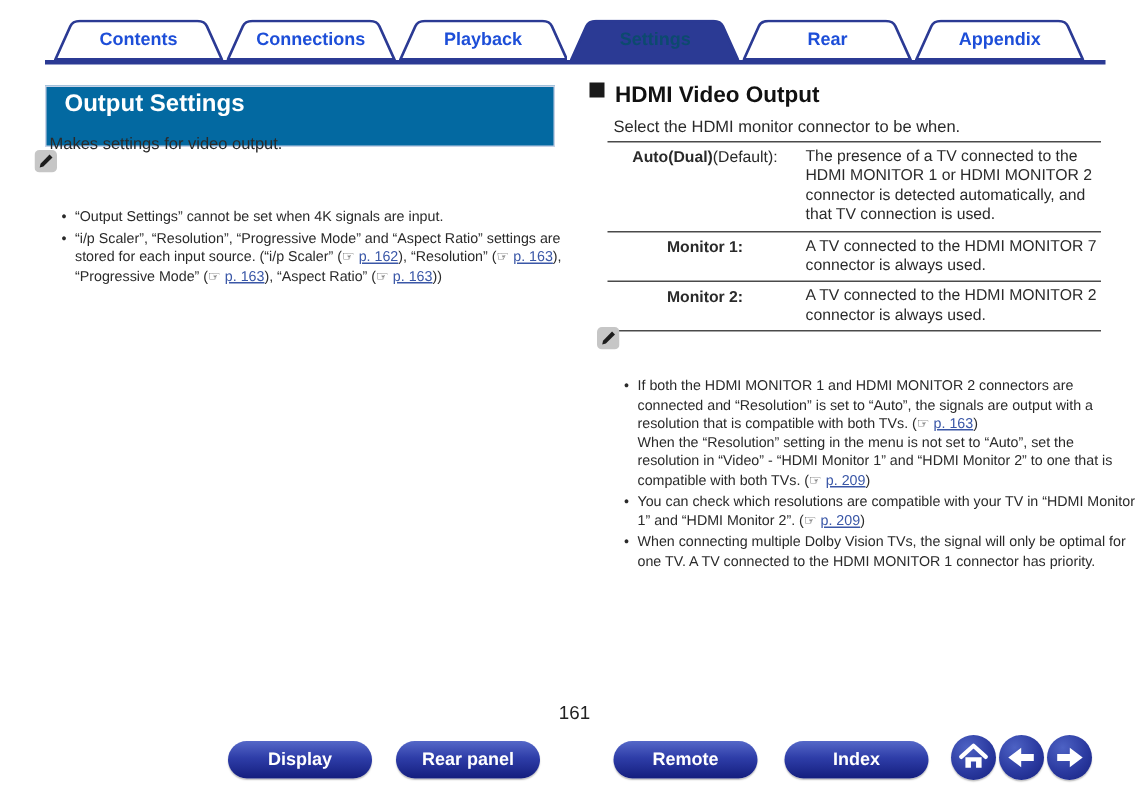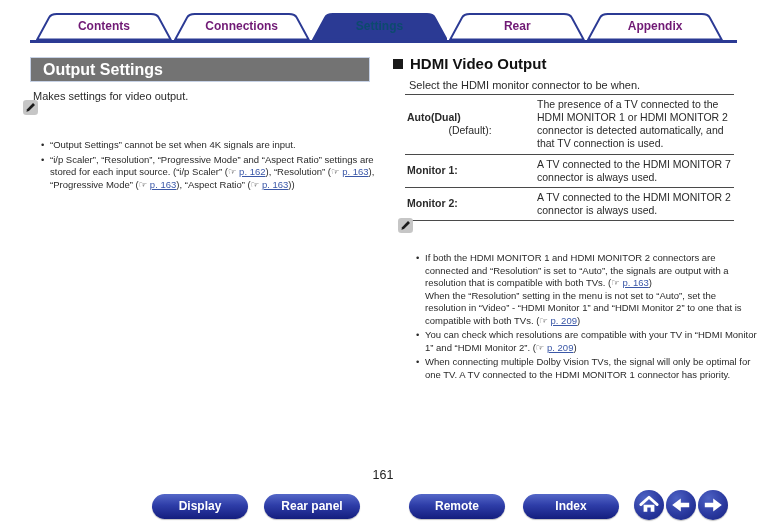--- a/index.html
+++ b/index.html
@@ -9,51 +9,51 @@
     font-family:"Liberation Sans", sans-serif; color:#2a2a2a; overflow:hidden;
   }
 
   
   .tabbar { position:absolute; left:36px; top:13px; width:687px; height:27px; display:flex; gap:2px; }
   .tab { position:relative; flex:1; cursor:pointer; }
   .tab svg { position:absolute; inset:0; width:100%; height:100%; }
   .tab .shape { fill:#ffffff; stroke:#2b3a94; stroke-width:1.8; }
   .tab.active .shape { fill:#2b3a94; }
   .tab-label { position:relative; z-index:1; display:block; text-align:center; line-height:27px;
-    font-size:12px; font-weight:bold; color:#701a75; }
+    font-size:12px; font-weight:bold; color:#1d4ed8; }
   .tab.active .tab-label { color:#0c4a6e; }
   .tab-underline { position:absolute; left:30px; top:40px; width:707px; height:3px; background:#2b3a94; }
 
   
-  .left-title-bar { position:absolute; left:30px; top:57px; width:340px; height:25px;
-    background:#737373; border:1px solid #c7d2e6; }
+  .left-title-bar { position:absolute; left:30px; top:57px; width:340px; height:41px;
+    background:#0369a1; border:1px solid #c7d2e6; }
   .left-title-bar span { display:block; line-height:23px; padding-left:12px;
     font-size:16px; font-weight:bold; color:#ffffff; }
   .left-intro { position:absolute; left:33px; top:90px; font-size:11px; }
   .note-icon-box { position:absolute; width:15px; height:15px; }
   .note-icon-left { left:23px; top:100px; }
   .note-icon-right { left:398px; top:218px; }
   .note-icon-box svg { display:block; width:15px; height:15px; }
 
   ul.bullets { margin:16px; padding:0; list-style:none; }
   .left-bullets { position:absolute; left:24px; top:123px; width:352px; }
   .right-notes  { position:absolute; left:399px; top:236px; width:342px; }
   ul.bullets li { position:relative; padding-left:10px; font-size:9.5px; line-height:1.32; margin-bottom:2px; }
   ul.bullets li::before { content:"•"; position:absolute; left:1px; top:0; font-size:9.5px; }
   .plink { color:#3a57a7; text-decoration:underline; cursor:pointer; }
 
   
-  .right-header { position:absolute; left:393px; top:55px; display:flex; align-items:center; gap:7px; }
+  .right-header { position:absolute; left:393px; top:55px; display:flex; gap:7px; }
   .sq { width:10px; height:10px; background:#1a1a1a; }
   .right-header span { font-size:15px; font-weight:bold; color:#111; }
   .right-intro { position:absolute; left:409px; top:79px; font-size:11px; }
 
   .settings-table { position:absolute; left:405px; top:94px; width:329px; border-top:1.2px solid #4a4a4a; }
   .trow { display:flex; border-bottom:1.2px solid #4a4a4a; }
-  .tlabel { width:132px; padding:4px 4px 4px 2px; display:flex; flex-direction:column; justify-content:center;
+  .tlabel { width:132px; padding:4px 4px 4px 2px; display:flex; flex-direction:row; justify-content:center;
     font-size:10.5px; font-weight:bold; line-height:1.3; }
   .tlabel .sub { font-weight:normal;text-align:center; }
   .tdesc { flex:1; padding:3px 0; display:flex; flex-direction:column; justify-content:center;
     font-size:10.5px; line-height:1.25; }
 
   
   .pill { position:absolute; top:494px; width:96px; height:25px; border-radius:13px; cursor:pointer;
     background:linear-gradient(180deg,#5568c8 0%, #2e3da8 45%, #141e7e 100%);
     box-shadow:0 1px 1px rgba(0,0,0,0.25);
     color:#ffffff; font-size:12px; font-weight:bold; text-align:center; line-height:25px; }
@@ -75,20 +75,26 @@
     <svg viewBox="0 0 114 27" preserveAspectRatio="none">
         <path class="shape" d="M1,26.5 L11,4.5 Q12.5,1 17.5,1 L96.5,1 Q101.5,1 103,4.5 L113,26.5 Z"></path>
       </svg>
     <span class="tab-label">Contents</span>
   </div>
   <div class="tab">
     <svg viewBox="0 0 114 27" preserveAspectRatio="none">
         <path class="shape" d="M1,26.5 L11,4.5 Q12.5,1 17.5,1 L96.5,1 Q101.5,1 103,4.5 L113,26.5 Z"></path>
       </svg>
     <span class="tab-label">Connections</span>
+  </div>
+  <div class="tab">
+    <svg viewBox="0 0 114 27" preserveAspectRatio="none">
+        <path class="shape" d="M1,26.5 L11,4.5 Q12.5,1 17.5,1 L96.5,1 Q101.5,1 103,4.5 L113,26.5 Z"></path>
+      </svg>
+    <span class="tab-label">Playback</span>
   </div>
   <div class="tab active">
     <svg viewBox="0 0 114 27" preserveAspectRatio="none">
         <path class="shape" d="M1,26.5 L11,4.5 Q12.5,1 17.5,1 L96.5,1 Q101.5,1 103,4.5 L113,26.5 Z"></path>
       </svg>
     <span class="tab-label">Settings</span>
   </div>
   <div class="tab">
     <svg viewBox="0 0 114 27" preserveAspectRatio="none">
         <path class="shape" d="M1,26.5 L11,4.5 Q12.5,1 17.5,1 L96.5,1 Q101.5,1 103,4.5 L113,26.5 Z"></path>

